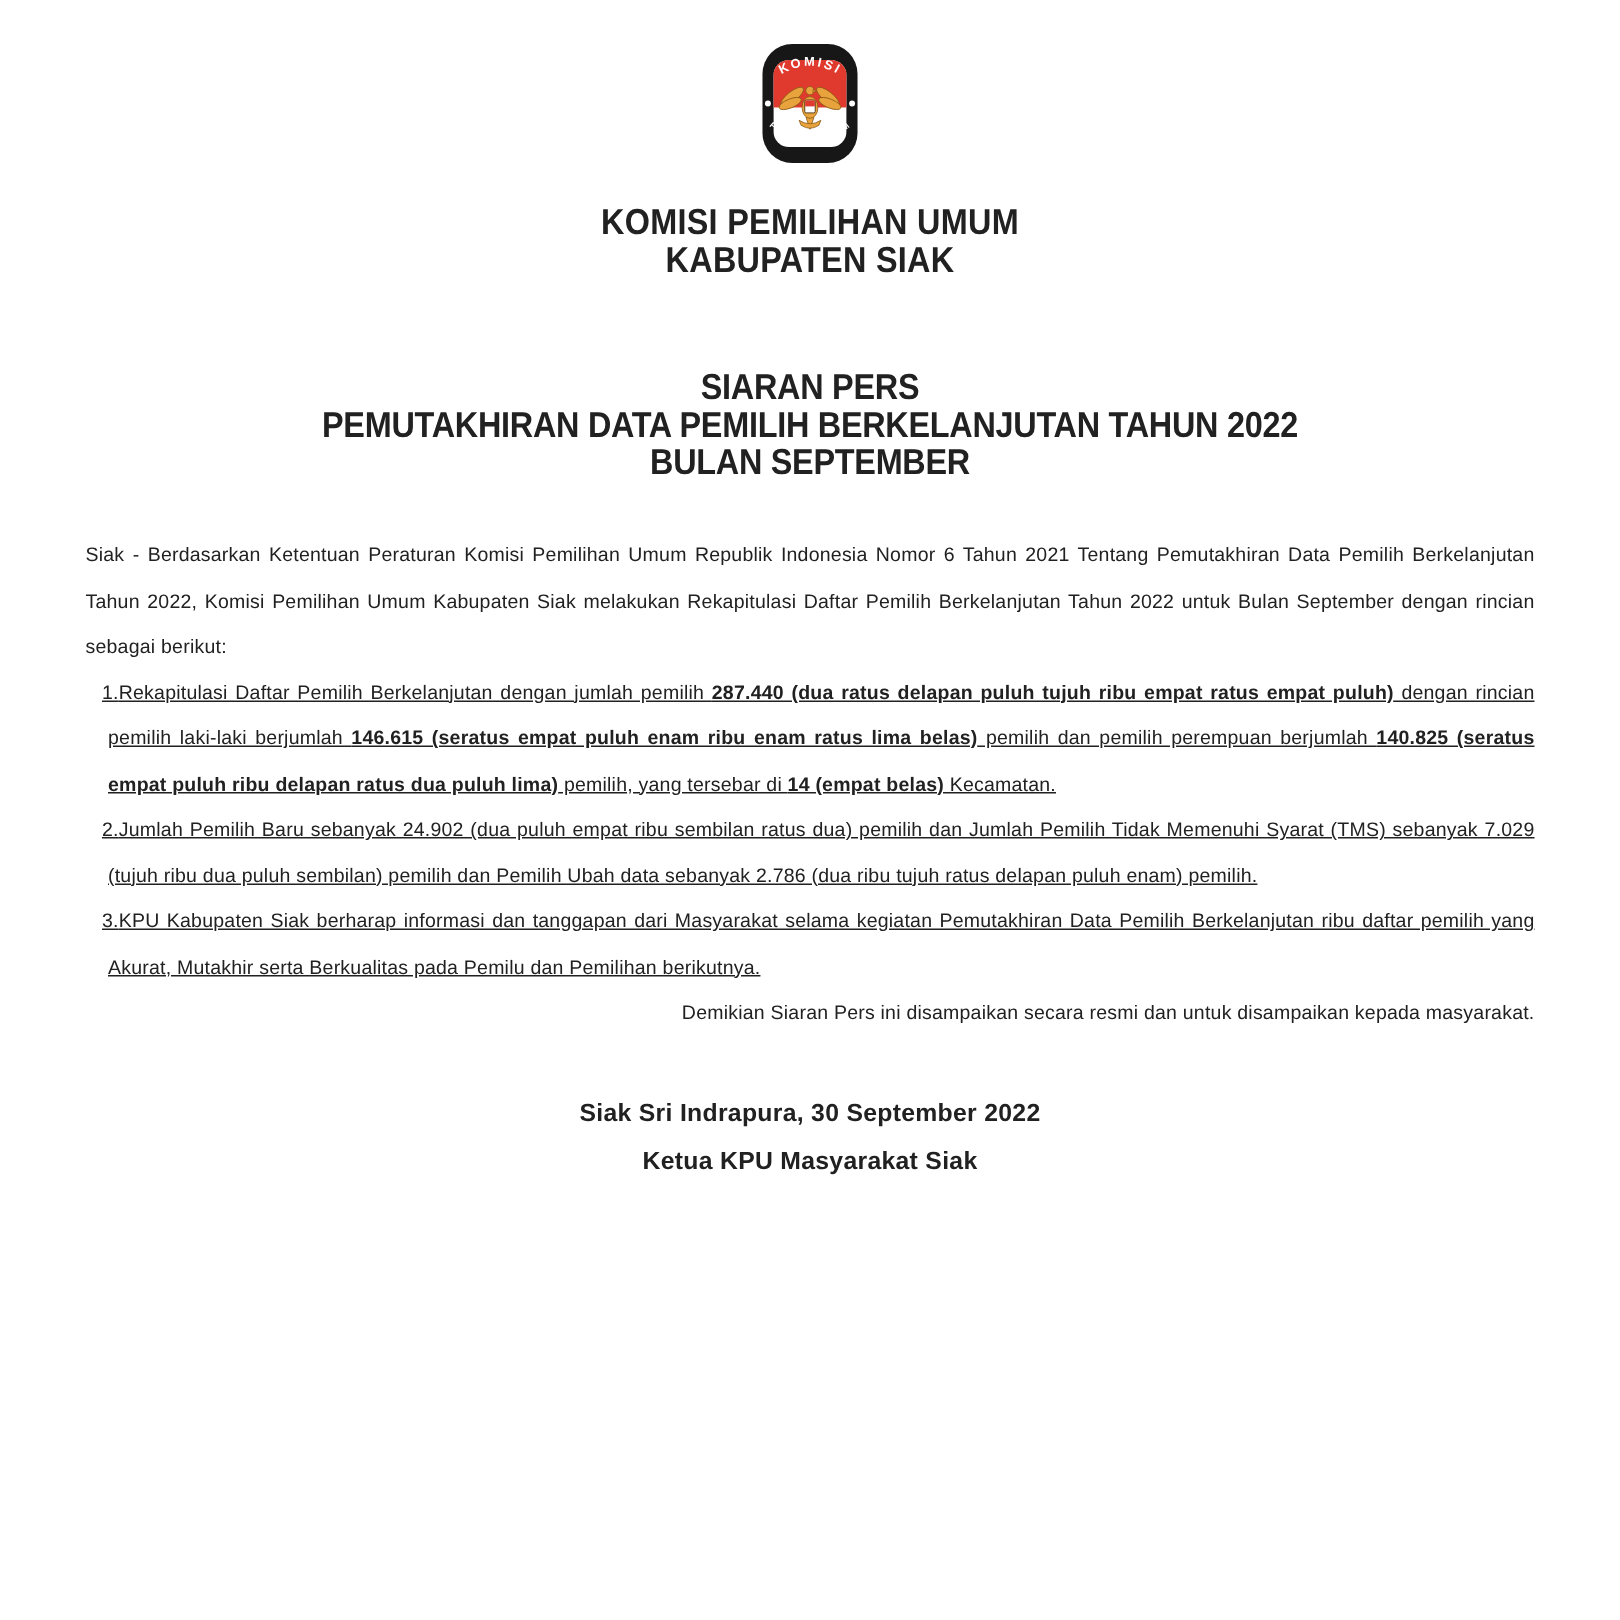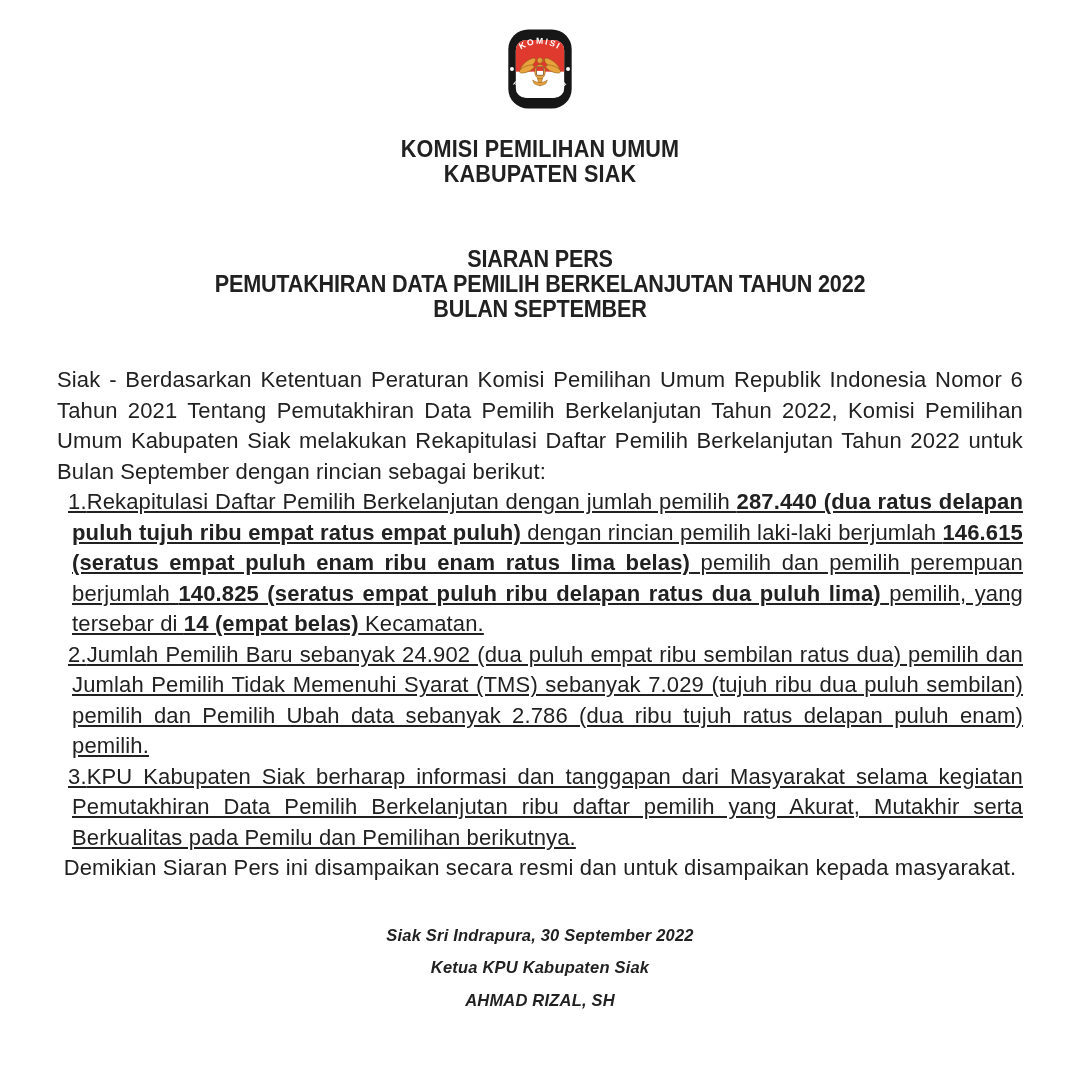--- a/index.html
+++ b/index.html
@@ -29,48 +29,48 @@
     text-align:center;
     font-weight:700;
     font-size:24px;
     line-height:25px;
     letter-spacing:-0.2px;
     transform:scaleX(0.90);
     transform-origin:center top;
   }
   .title-block .line { display:block; }
   .body-block {
-    margin:44px 57px 0 57px;
-    font-size:22px;
+    margin:34px 57px 0 57px;
+    font-size:13px;
     line-height:30.5px;
     letter-spacing:0.15px;
     text-align:justify;
   }
   .body-block b { font-weight:700; }
   .intro { text-align:justify; }
   .press-list { margin:0; }
   .list-item {
     margin-left:15px;
     text-align:justify;
     text-decoration:underline;
   }
   .list-item .num {
     margin-left:-4px;
     font-weight:400;
   }
-  .closing { text-align:center; }
+  .closing { text-align:right; }
   .signature-block {
     margin-top:35px;
     text-align:center;
     font-weight:600;
     font-size:16.5px;
     line-height:32.5px;
     letter-spacing:0.2px;
   }
-  .signature-block .line { display:block;font-style:italic; }
+  .signature-block .line { display:block; }
 </style>
 </head>
 <body>
 
 <div class="page">
 
   <div class="logo-wrap">
     <svg width="66" height="82" viewBox="0 0 100 124" xmlns="http://www.w3.org/2000/svg">
       <defs>
         <clipPath id="innerClip">
@@ -143,17 +143,16 @@
       <div class="list-item">
         <span class="num">3.</span><span><span>KPU Kabupaten Siak  berharap informasi dan tanggapan dari Masyarakat selama kegiatan Pemutakhiran Data Pemilih Berkelanjutan ribu daftar pemilih yang Akurat, Mutakhir serta Berkualitas pada Pemilu dan Pemilihan berikutnya.</span></span>
       </div>
     </div>
 
     <div class="closing">Demikian Siaran Pers ini disampaikan secara resmi dan untuk disampaikan kepada masyarakat.</div>
   </div>
 
   <div class="signature-block">
     <span class="line">Siak Sri Indrapura, 30 September 2022</span>
-    <span class="line">Ketua KPU Kabupaten Siak</span>
-    <span class="line">AHMAD RIZAL, SH</span>
+    <span class="line">Ketua KPU Masyarakat Siak</span>
   </div>
 
 </div>
 
 </body></html>

